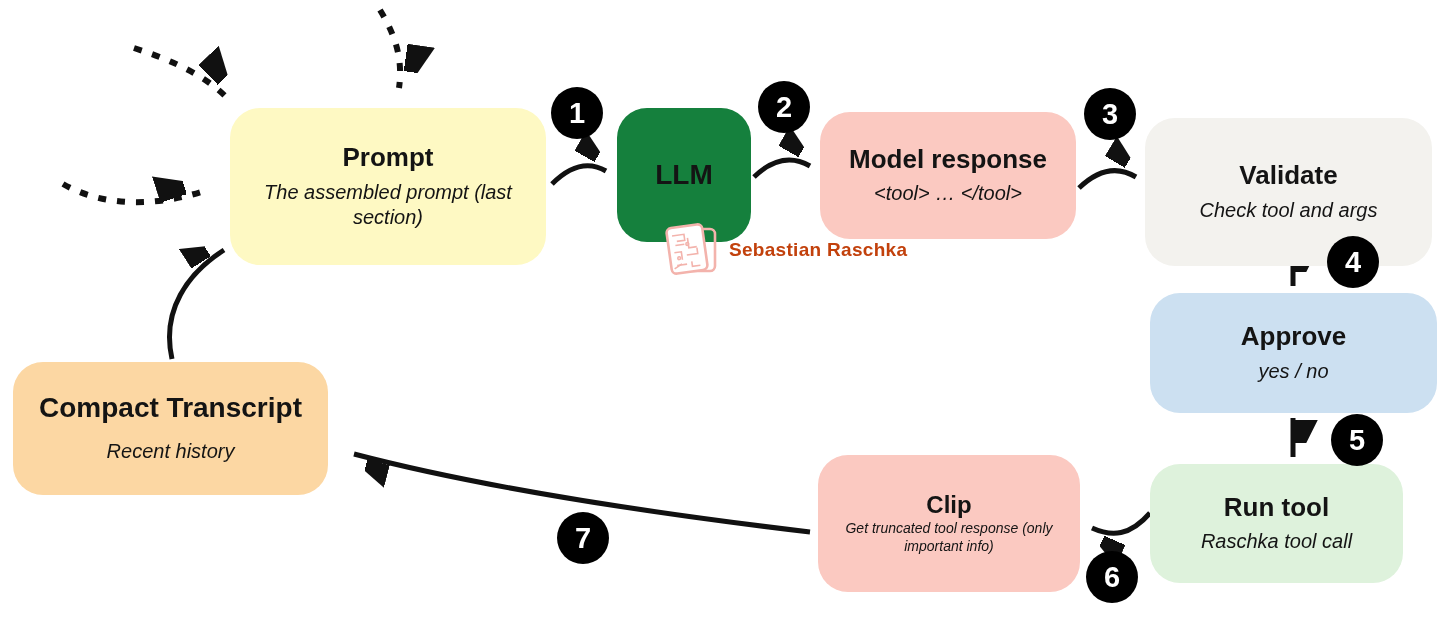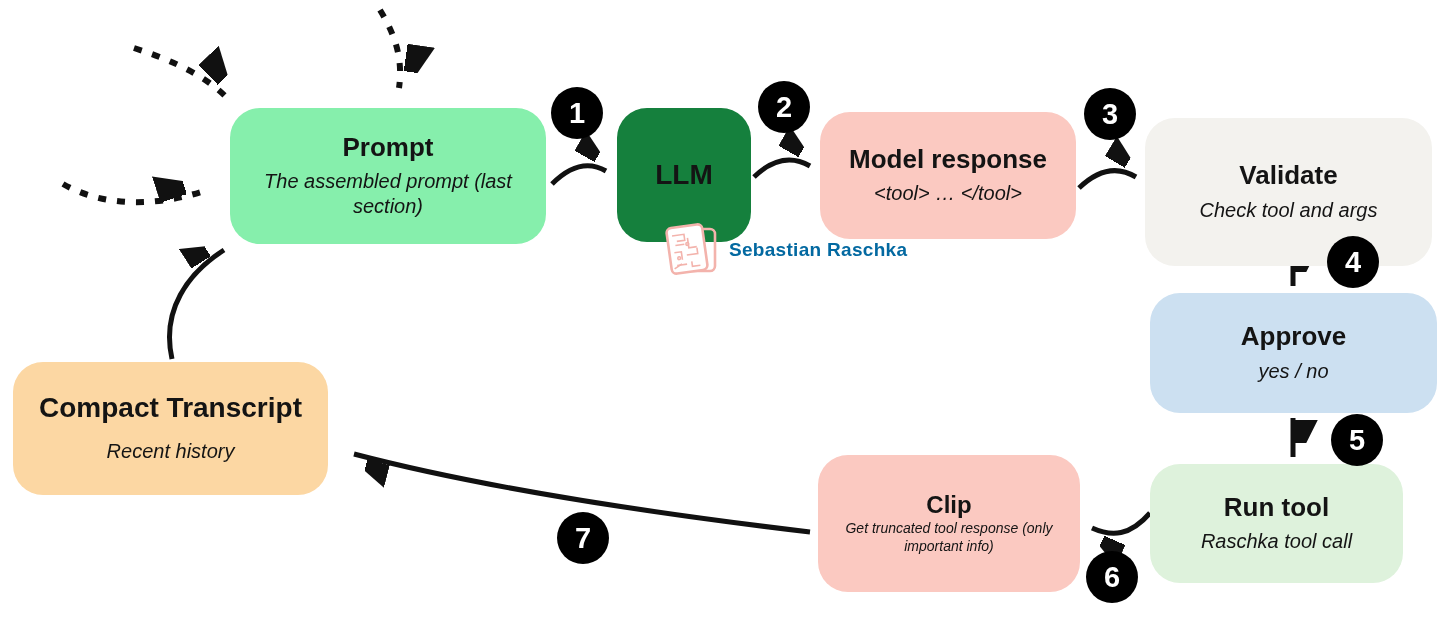--- a/index.html
+++ b/index.html
@@ -23,21 +23,21 @@
   .node.clip .subtitle { font-size:14px; margin-top:2px; max-width:215px; }
   .badge {
     position:absolute; width:52px; height:52px; border-radius:50%;
     background:#000000; color:#ffffff; font-weight:bold; font-size:29px;
     display:flex; align-items:center; justify-content:center; z-index:5;
   }
   .watermark {
     position:absolute; left:662px; top:221px; display:flex; align-items:center; gap:9px;
     z-index:2;
   }
-  .wm-text { color:#0369a1; font-weight:bold; font-size:19px; letter-spacing:0.3px; }
+  .wm-text { color:#c2410c; font-weight:bold; font-size:19px; letter-spacing:0.3px; }
 </style>
 </head>
 <body>
 
 <div class="canvas">
 
   <svg class="arrows" viewBox="0 0 1456 621">
     <defs>
       <marker id="ah" markerWidth="4.6" markerHeight="4.6" refX="7.5" refY="5" orient="auto" markerUnits="strokeWidth">
         <path d="M0,0 L10,5 L0,10 Z" fill="#111111"></path>
@@ -51,21 +51,21 @@
     <path d="M 1293 418 L 1293 457" fill="none" stroke="#111111" stroke-width="5" marker-end="url(#ah)"></path>
     <path d="M 1150 513 C 1130 536 1112 537 1092 528" fill="none" stroke="#111111" stroke-width="5" marker-end="url(#ah)"></path>
     <path d="M 810 532 C 650 513 480 487 354 454" fill="none" stroke="#111111" stroke-width="5" marker-end="url(#ah)"></path>
     <path d="M 172 359 C 161 310 188 273 224 250" fill="none" stroke="#111111" stroke-width="5" marker-end="url(#ah)"></path>
 
     <path d="M 134 48 C 178 62 208 78 228 99" fill="none" stroke="#111111" stroke-width="6" stroke-dasharray="8 11" marker-end="url(#ah)"></path>
     <path d="M 380 10 C 396 36 403 60 399 88" fill="none" stroke="#111111" stroke-width="6" stroke-dasharray="8 11" marker-end="url(#ah)"></path>
     <path d="M 63 184 C 105 208 158 206 204 191" fill="none" stroke="#111111" stroke-width="6" stroke-dasharray="8 11" marker-end="url(#ah)"></path>
   </svg>
 
-  <div class="node prompt" style="left: 230px; top: 108px; width: 316px; height: 136px; background-color: #86efac;">
+  <div class="node prompt" style="left: 230px; top: 108px; width: 316px; height: 157px; background-color: #fef9c3;">
     <div class="title">Prompt</div>
     <div class="subtitle">The assembled prompt (last section)</div>
   </div>
 
   <div class="node llm" style="left: 617px; top: 108px; width: 134px; height: 134px; background-color: #15803d;">
     <div class="title">LLM</div>
   </div>
 
   <div class="node" style="left: 820px; top: 112px; width: 256px; height: 127px; background-color: rgb(251, 201, 193); align-items: center;">
     <div class="title">Model response</div>

